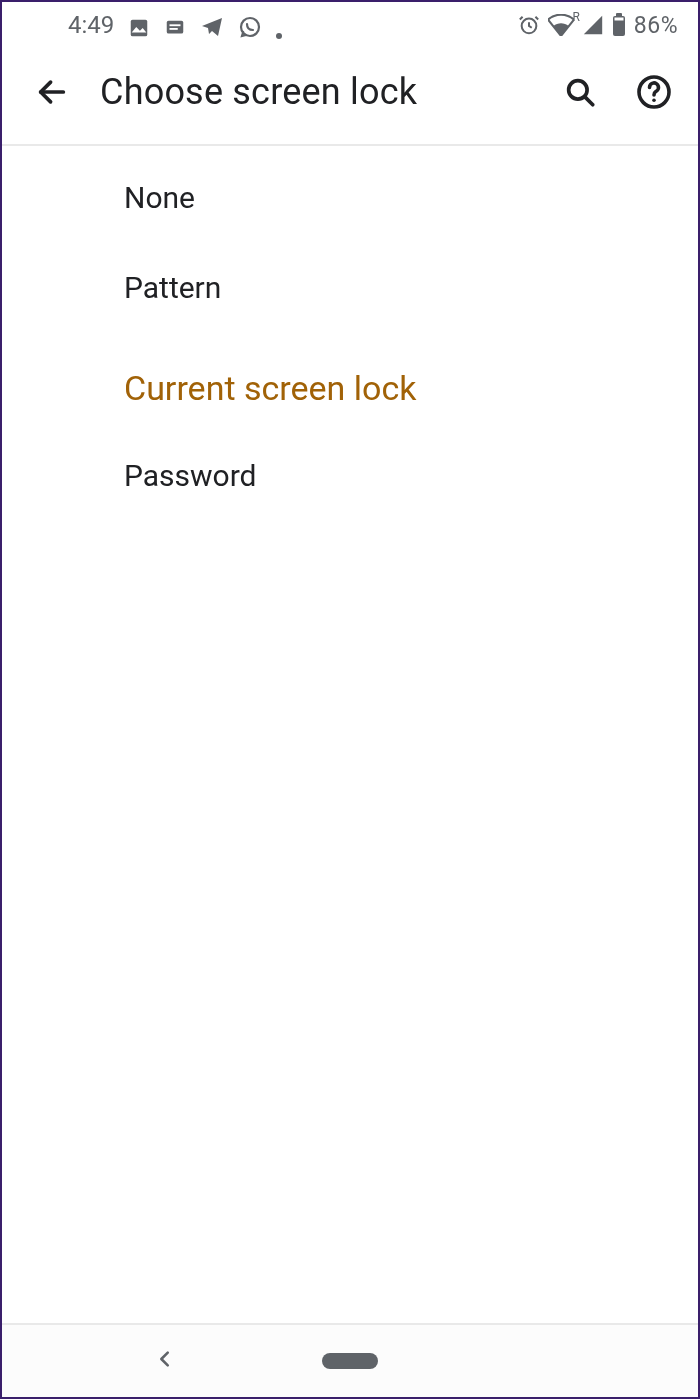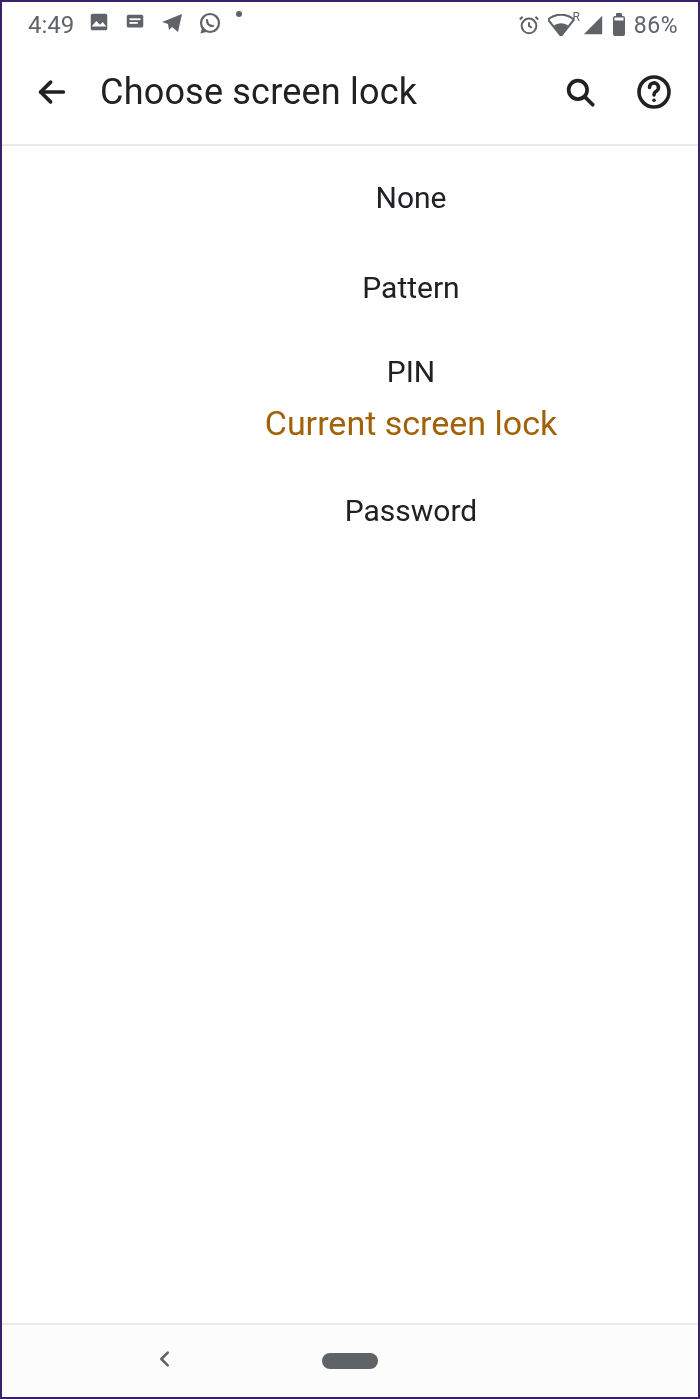--- a/index.html
+++ b/index.html
@@ -14,21 +14,21 @@
   }
   
   .status-bar {
     height: 46px;
     display: flex;
     align-items: center;
     padding: 0 20px 0 26px;
     color: #5f6368;
     font-size: 24px;
   }
-  .status-left { display: flex; align-items: flex-start; gap: 14px; }
+  .status-left { display: flex; align-items: flex-end; gap: 14px; margin-left: 40px; }
   .status-spacer { flex: 1; }
   .status-right { display: flex; align-items: center; gap: 8px; }
   .status-right .pct { font-size: 23px; letter-spacing: .5px; }
   .ic { display:inline-flex; align-items:center; justify-content:center; }
 
   
   .app-bar {
     height: 98px;
     display: flex;
     align-items: center;
@@ -62,21 +62,21 @@
     font-size: 30px;
     color: #202124;
     font-weight: 400;
   }
   .row .secondary {
     font-size: 34px;
     color: #a16207;
     margin-top: 14px;
   }
 
-  .content { flex:1;text-align:center; }
+  .content { flex:1; }
 
   
   .nav-bar {
     height: 74px;
     border-top: 2px solid #e9e9e9;
     background:#fcfcfc;
     display:flex;
     align-items:center;
     justify-content:center;
     position:relative;
@@ -190,21 +190,20 @@
 
 <div class="content">
   <div class="list">
     <div class="row">
       <div class="primary">None</div>
     </div>
     <div class="row">
       <div class="primary">Pattern</div>
     </div>
     <div class="row">
-      <div class="primary">PIN</div>
       <div class="secondary">Current screen lock</div>
     </div>
     <div class="row">
       <div class="primary">Password</div>
     </div>
   </div>
 </div>
 
 <div class="nav-bar">
   <div class="nav-back">

